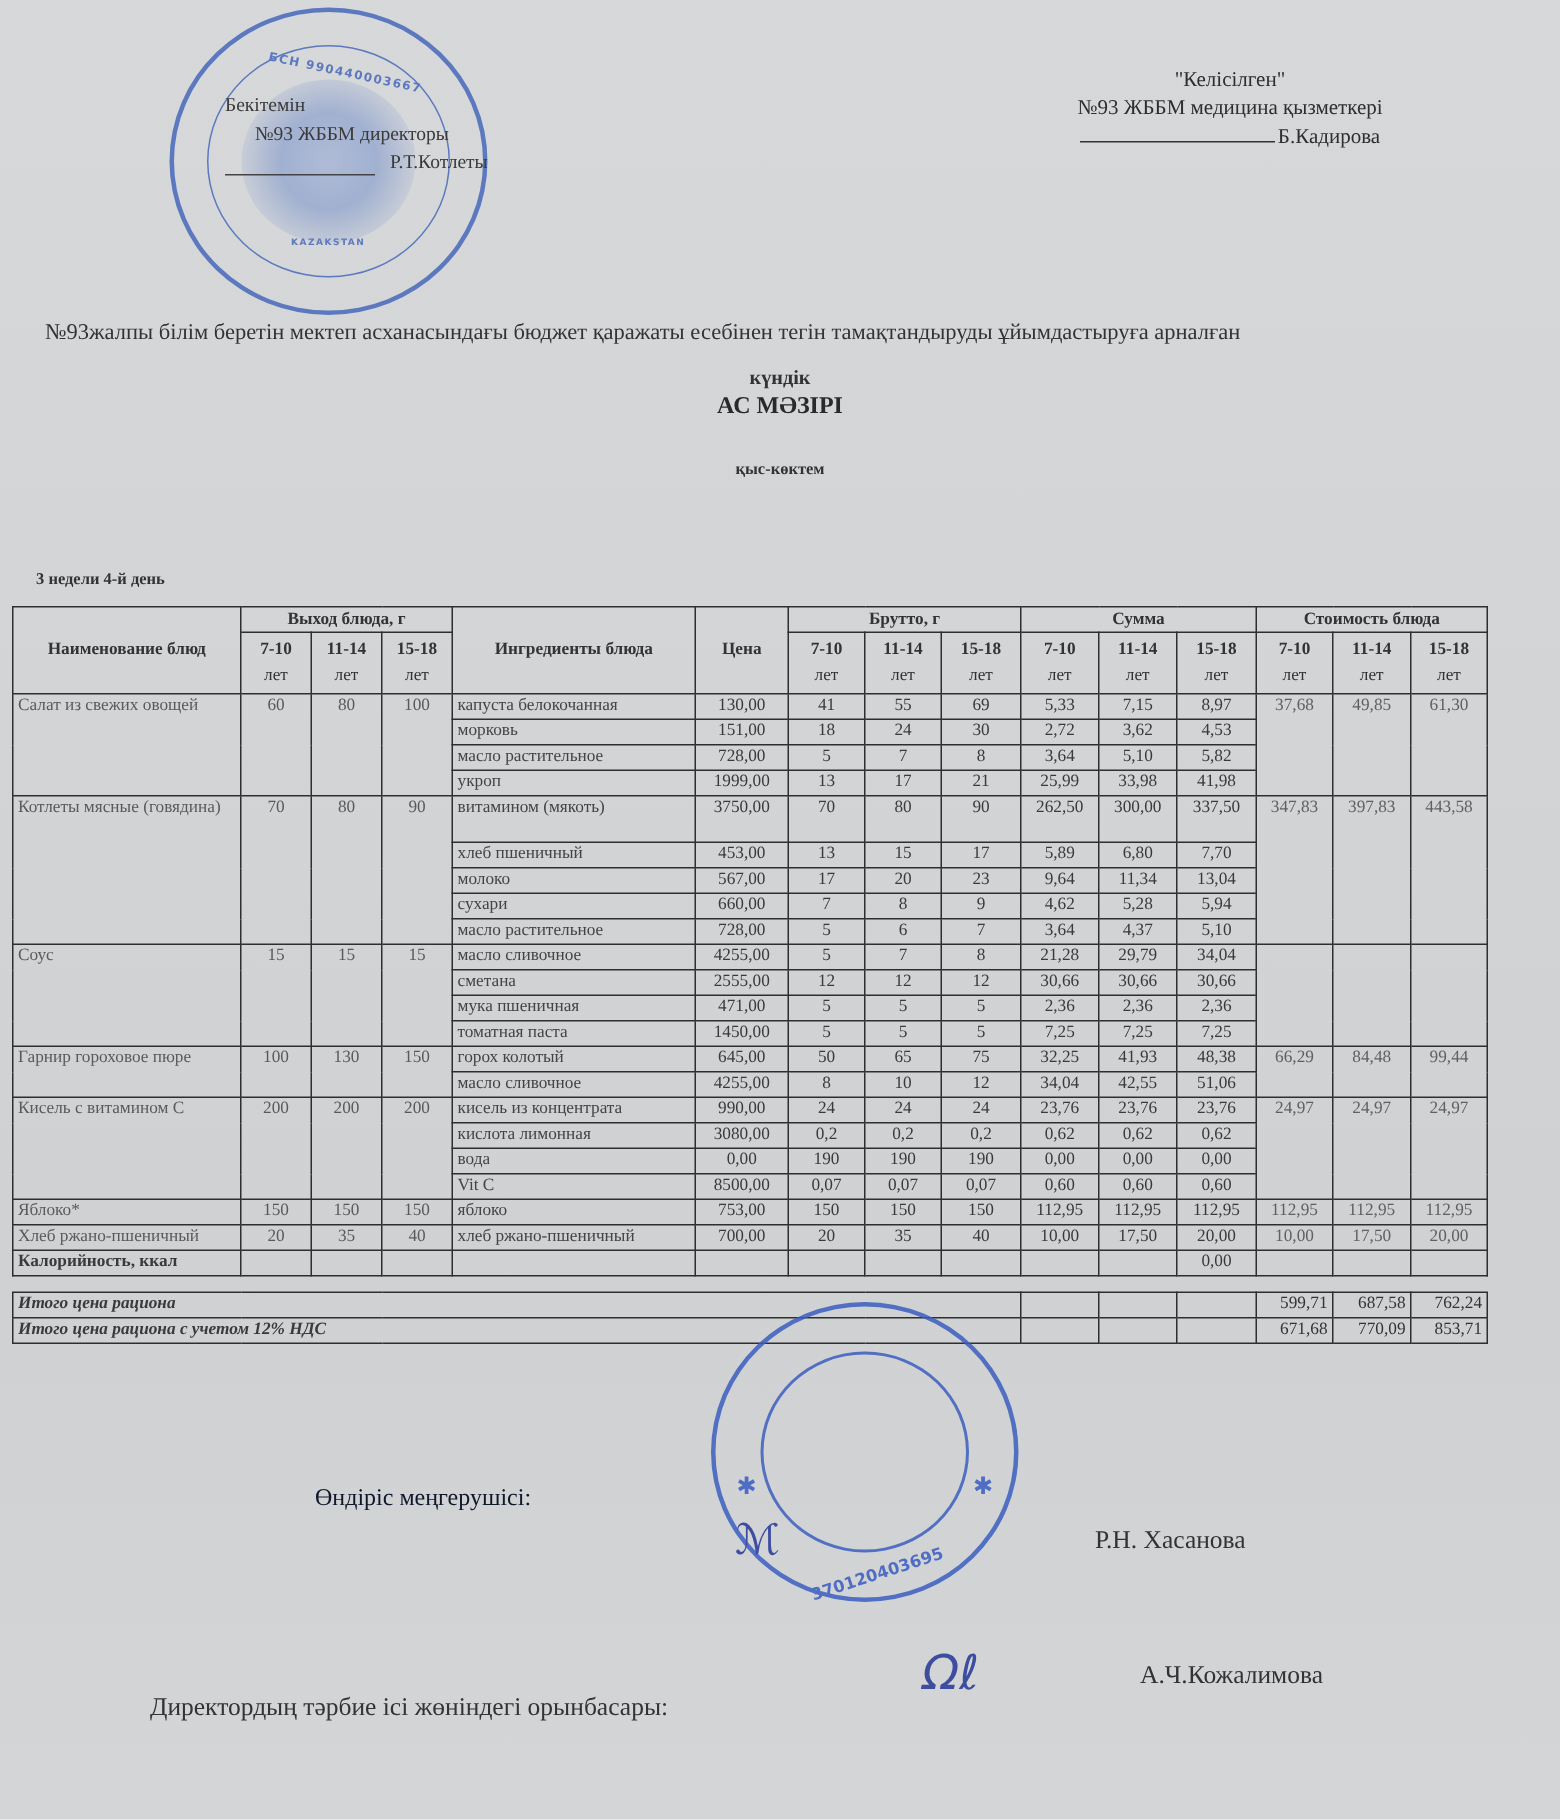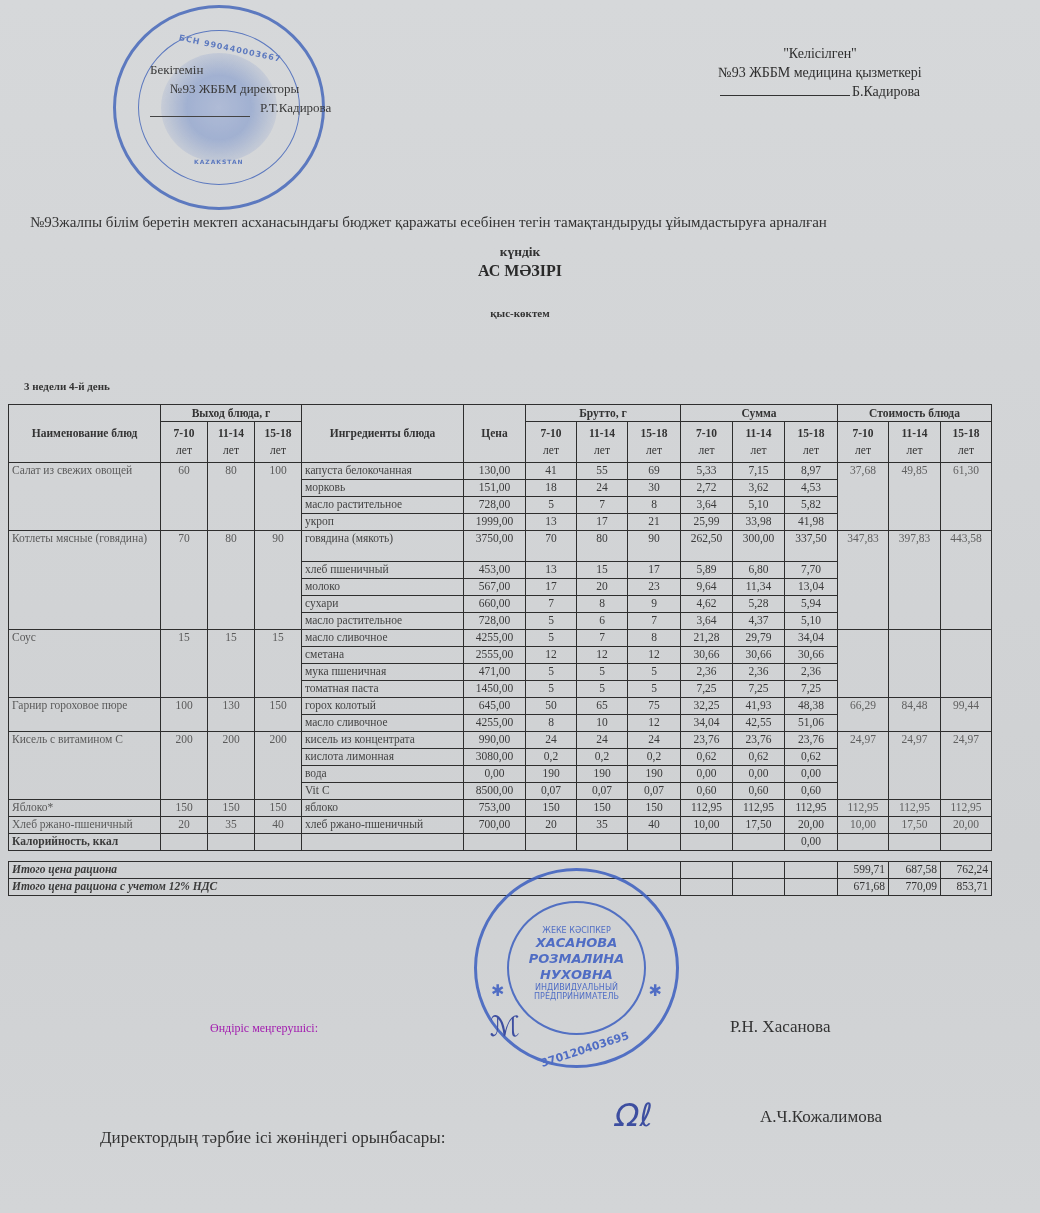--- a/index.html
+++ b/index.html
@@ -57,40 +57,40 @@
 
   .stamp2 { left:474px; top:868px; width:205px; height:200px; border-radius:50%;
     border:3px solid #3c5fc0; box-sizing:border-box; opacity:0.85; }
   .stamp2 .inner { position:absolute; left:30px; top:30px; right:30px; bottom:30px; border-radius:50%; border:2px solid #3c5fc0; }
   .stamp2 .center { position:absolute; left:0; right:0; top:55px; text-align:center; font-family:"DejaVu Sans",sans-serif; color:#3a5cc2; }
   .stamp2 .center .sm { font-size:8px; }
   .stamp2 .center .big { font-size:13px; font-weight:bold; font-style:italic; line-height:16px; }
   .stamp2 .ring { position:absolute; font-family:"DejaVu Sans",sans-serif; font-size:10px; color:#3a5cc2; font-weight:bold; }
 
   
-  .sign-head { left:210px; top:1021px; font-size:12px; color:#a21caf; }
+  .sign-head { left:210px; top:990px; font-size:16px; color:#0f172a; }
   .sign-head-name { left:730px; top:1017px; font-size:17px; color:#333; }
   .sign-dep { left:100px; top:1104px; font-size:17px; color:#333;margin-top:24px; }
   .sign-dep-name { left:760px; top:1107px; font-size:17px; color:#333; }
   .scribble { font-family:"DejaVu Sans",sans-serif; color:#3d4ea0; font-style:italic; }
 </style>
 </head>
 <body>
 
 <div class="abs stamp1">
   <div class="inner"></div>
   <div class="emb"></div>
   <div class="txt" style="left:62px;top:36px;transform:rotate(12deg);">БСН 990440003667</div>
   <div class="txt" style="left:78px;top:150px;font-size:6px;">KAZAKSTAN</div>
 </div>
 
 <div class="abs approve">
   <div>Бекітемін</div>
   <div class="l2">№93 ЖББМ директоры</div>
-  <div><span class="sigline"></span><span class="l3" style="padding-left:0">Р.Т.Кадирова</span></div>
+  <div><span class="sigline"></span><span class="l3" style="padding-left:0">Р.Т.Котлеты</span></div>
 </div>
 
 <div class="abs agreed">
   <div>"Келісілген"</div>
   <div>№93 ЖББМ медицина қызметкері</div>
   <div class="sig"><span class="line"></span><span>Б.Кадирова</span></div>
 </div>
 
 <div class="abs title1">№93жалпы білім беретін мектеп асханасындағы бюджет қаражаты есебінен тегін тамақтандыруды ұйымдастыруға арналған</div>
 <div class="abs title2">күндік</div>
@@ -223,21 +223,21 @@
         <td class="c">21</td>
         <td class="c">25,99</td>
         <td class="c">33,98</td>
         <td class="c">41,98</td>
       </tr>
       <tr>
         <td class="dish" rowspan="5" style="height: 30px;">Котлеты мясные (говядина)</td>
         <td class="c dish" rowspan="5" style="height: 30px;">70</td>
         <td class="c dish" rowspan="5" style="height: 30px;">80</td>
         <td class="c dish" rowspan="5" style="height: 30px;">90</td>
-        <td class="ing" style="height: 30px;">говядина (мякоть)</td>
+        <td class="ing" style="height: 30px;">витамином (мякоть)</td>
         <td class="r" style="height: 30px;">3750,00</td>
         <td class="c" style="height: 30px;">70</td>
         <td class="c" style="height: 30px;">80</td>
         <td class="c" style="height: 30px;">90</td>
         <td class="c" style="height: 30px;">262,50</td>
         <td class="c" style="height: 30px;">300,00</td>
         <td class="c" style="height: 30px;">337,50</td>
         <td class="cost" rowspan="5" style="height: 30px;">347,83</td>
         <td class="cost" rowspan="5" style="height: 30px;">397,83</td>
         <td class="cost" rowspan="5" style="height: 30px;">443,58</td>
@@ -473,28 +473,20 @@
         <td></td>
         <td class="num">671,68</td>
         <td class="num">770,09</td>
         <td class="num">853,71</td>
       </tr>
     </tbody>
 </table>
 
 <div class="abs stamp2">
   <div class="inner"></div>
-  <div class="center">
-    <div class="sm">ЖЕКЕ КӘСІПКЕР</div>
-    <div class="big">ХАСАНОВА</div>
-    <div class="big">РОЗМАЛИНА</div>
-    <div class="big">НУХОВНА</div>
-    <div class="sm">ИНДИВИДУАЛЬНЫЙ</div>
-    <div class="sm">ПРЕДПРИНИМАТЕЛЬ</div>
-  </div>
   <div class="ring" style="left:62px;top:172px;transform:rotate(-18deg);font-size:11px;">370120403695</div>
   <div class="ring" style="left:14px;top:110px;font-size:16px;">✱</div>
   <div class="ring" style="right:14px;top:110px;font-size:16px;">✱</div>
 </div>
 
 <div class="abs sign-head">Өндіріс меңгерушісі:</div>
 <div class="abs scribble" style="left:490px;top:1010px;font-size:28px;">ℳ</div>
 <div class="abs sign-head-name">Р.Н. Хасанова</div>
 
 <div class="abs sign-dep">Директордың тәрбие ісі жөніндегі орынбасары:</div>

